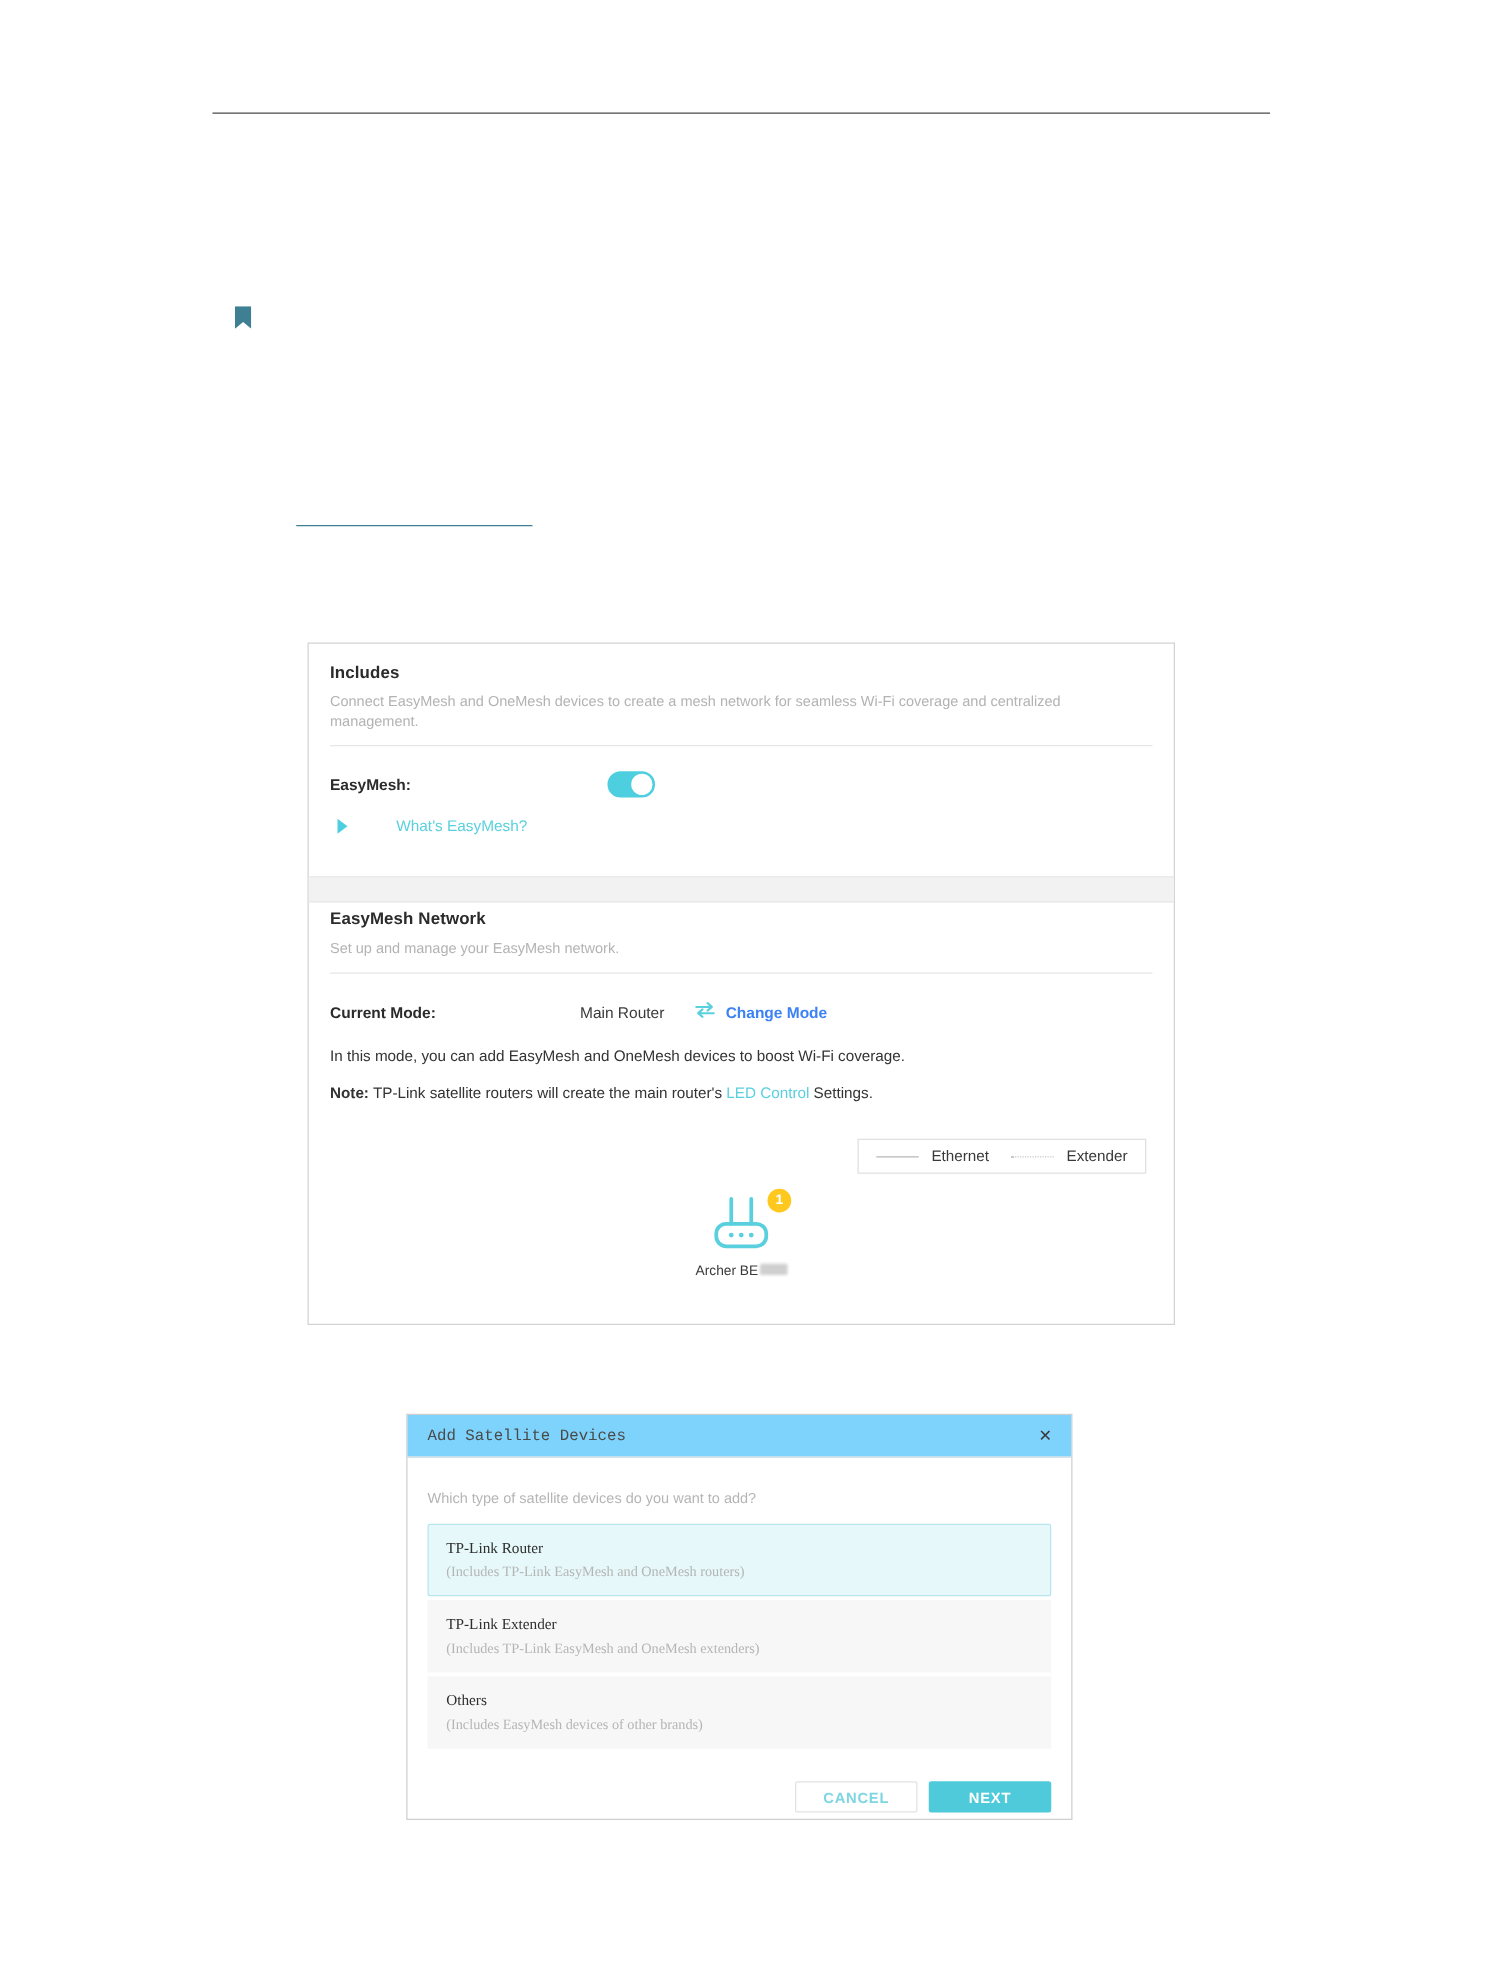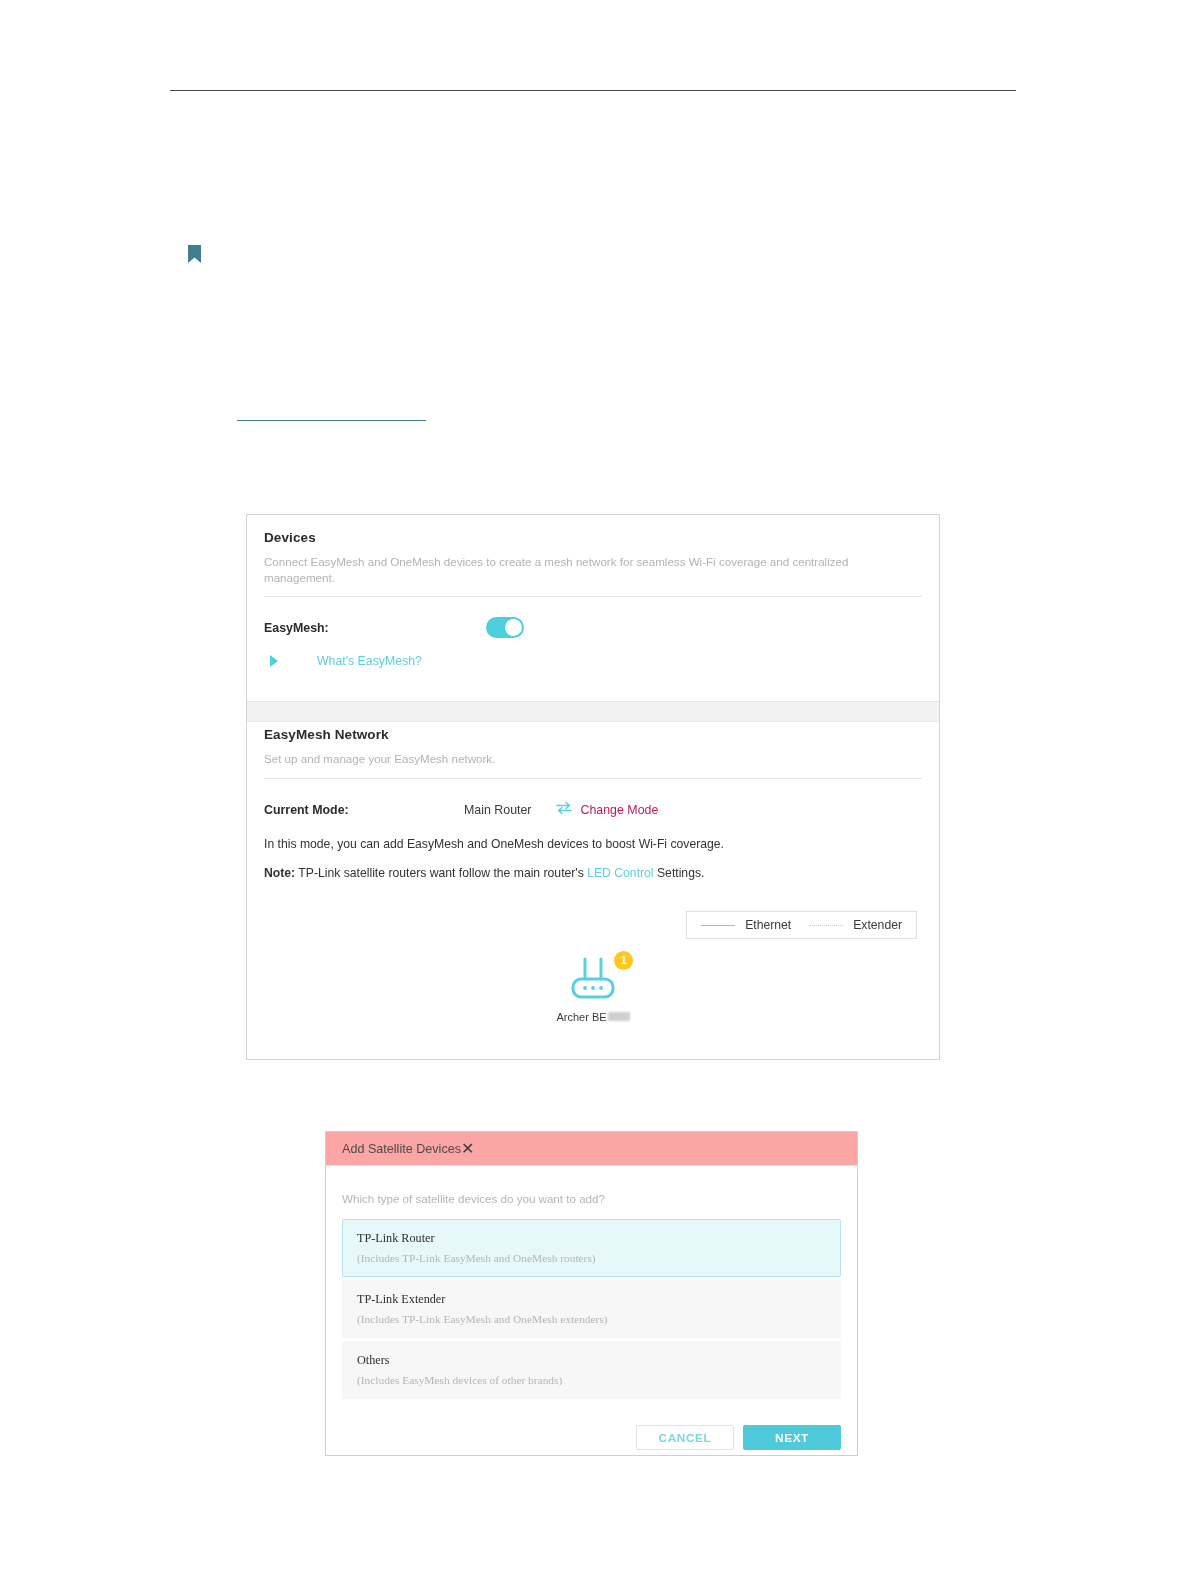--- a/index.html
+++ b/index.html
@@ -160,21 +160,22 @@
     margin-right: 24px;
   }
   .change-mode {
     display: flex;
     align-items: center;
     cursor: pointer;
   }
   .swap-icon { margin-right: 9px; display: block; }
   .change-mode-label {
     font-size: 12.4px;
-    color: #be185d;
+    color: #3b82f6;
+    font-weight: bold;
   }
 
   .mode-note {
     font-size: 12.2px;
     color: #333333;
     margin-top: 18px;
   }
   .note-line {
     font-size: 12.2px;
     color: #333333;
@@ -273,27 +274,28 @@
     left: 325px;
     top: 1131px;
     width: 533px;
     height: 325px;
     background: #ffffff;
     border: 1px solid #cfcfcf;
     box-sizing: border-box;
   }
   .dialog-header {
     height: 34px;
-    background: #fca5a5;
+    background: #7dd3fc;
     border-bottom: 1px solid #e2e2e2;
     display: flex;
     align-items: center;
-    justify-content: flex-start;
+    justify-content: space-between;
     padding: 0 16px;
     box-sizing: border-box;
+    font-family: Liberation Mono, monospace;
   }
   .dialog-title {
     font-size: 12.6px;
     color: #4a4a4a;
   }
   .close-icon {
     font-size: 16px;
     color: #3a3a3a;
     cursor: pointer;
     line-height: 1;
@@ -371,21 +373,21 @@
   <svg width="13" height="18" viewBox="0 0 13 18">
     <path d="M0 0 H13 V18 L6.5 12.5 L0 18 Z" fill="#3f7f93"></path>
   </svg>
 </div>
 
 <div class="teal-rule"></div>
 
 <div class="mesh-card">
 
   <div class="card-sect">
-    <div class="sect-title">Devices</div>
+    <div class="sect-title">Includes</div>
     <div class="sect-desc">Connect EasyMesh and OneMesh devices to create a mesh network for seamless Wi-Fi coverage and centralized management.</div>
     <div class="sect-hr"></div>
 
     <div class="toggle-row">
       <span class="toggle-label">EasyMesh:</span>
       <div class="toggle">
         <div class="knob"></div>
       </div>
     </div>
 
@@ -413,21 +415,21 @@
           </svg>
         </span>
         <span class="change-mode-label">Change Mode</span>
       </span>
     </div>
 
     <div class="mode-note">In this mode, you can add EasyMesh and OneMesh devices to boost Wi-Fi coverage.</div>
 
     <div class="note-line">
       <b>Note:</b>
-      <span>TP-Link satellite routers want follow the main router's</span>
+      <span>TP-Link satellite routers will create the main router's</span>
       <span class="led-link">LED Control</span>
       <span>Settings.</span>
     </div>
   </div>
 
   <div class="legend">
     <span class="legend-item">
       <span class="line-solid"></span>
       <span class="legend-label">Ethernet</span>
     </span>

